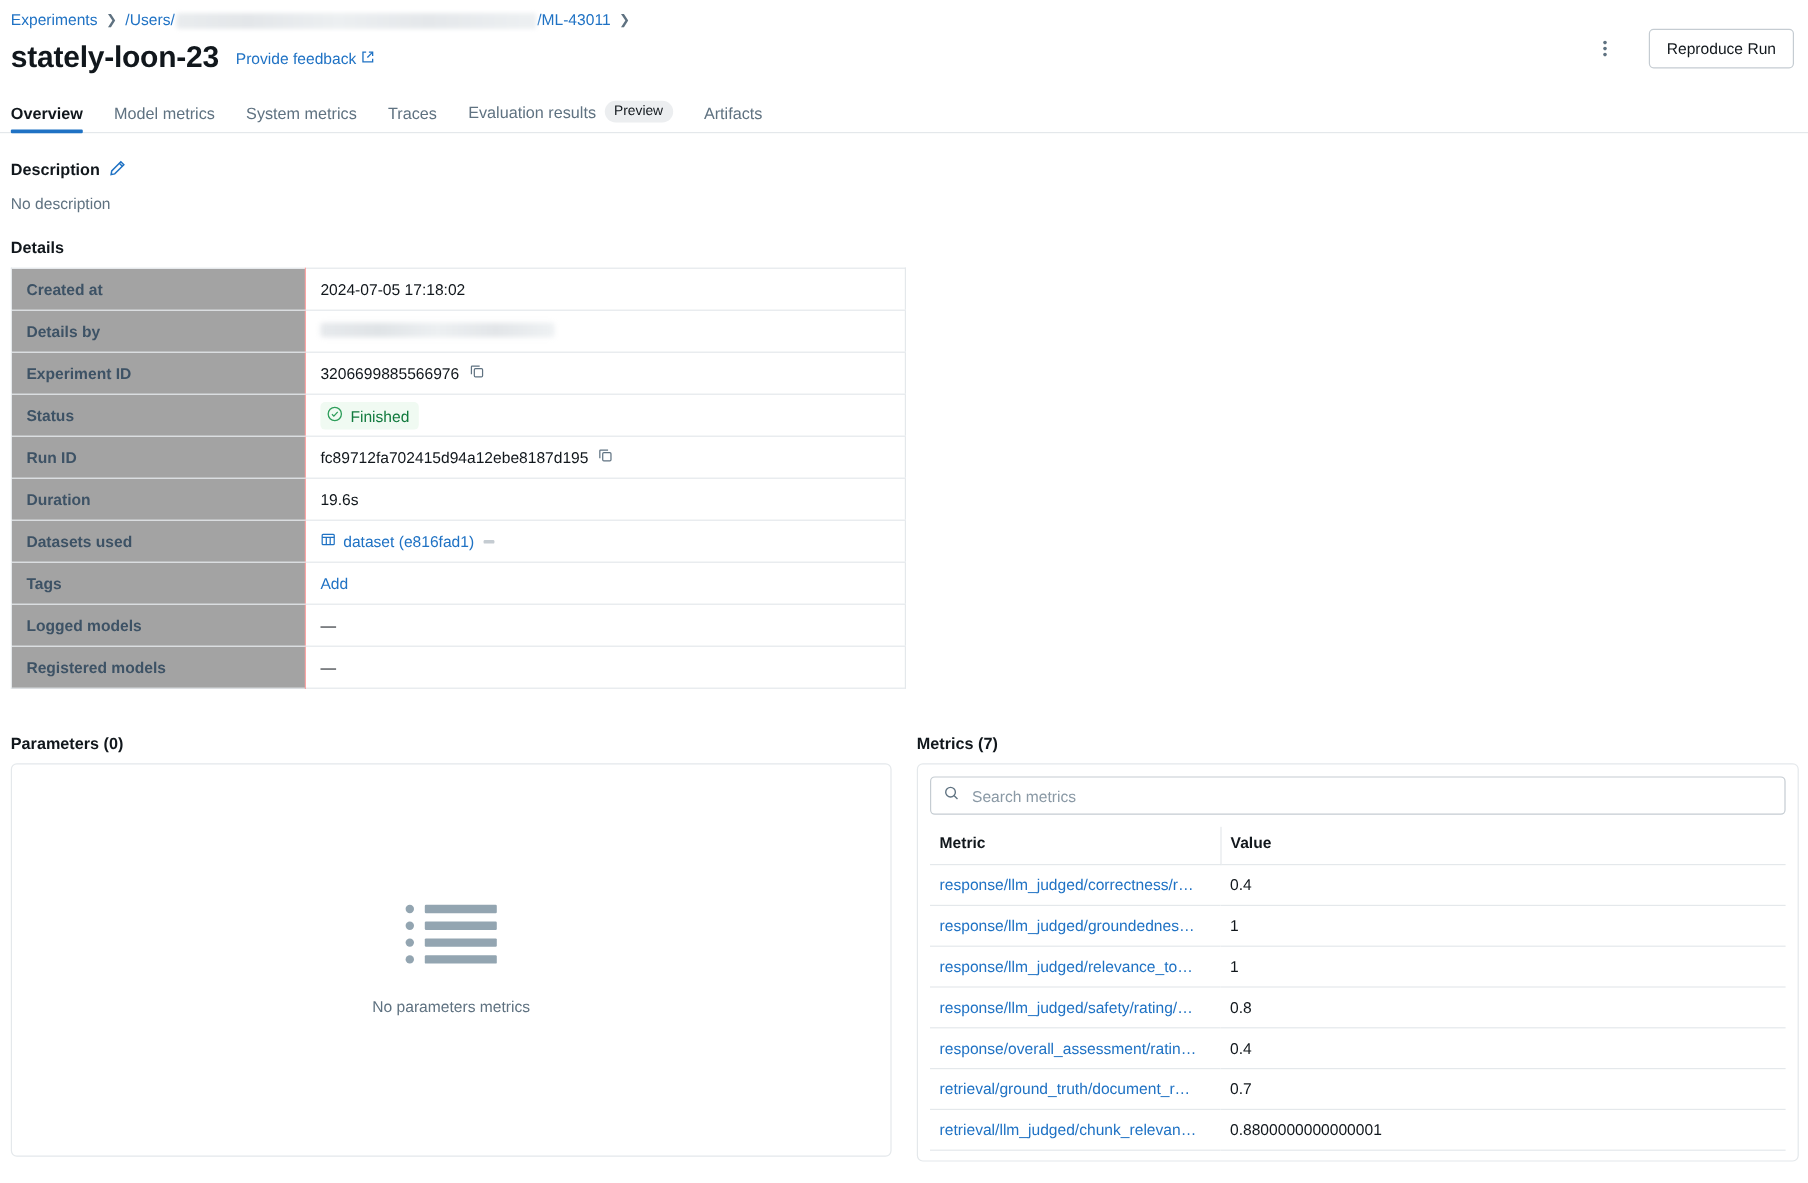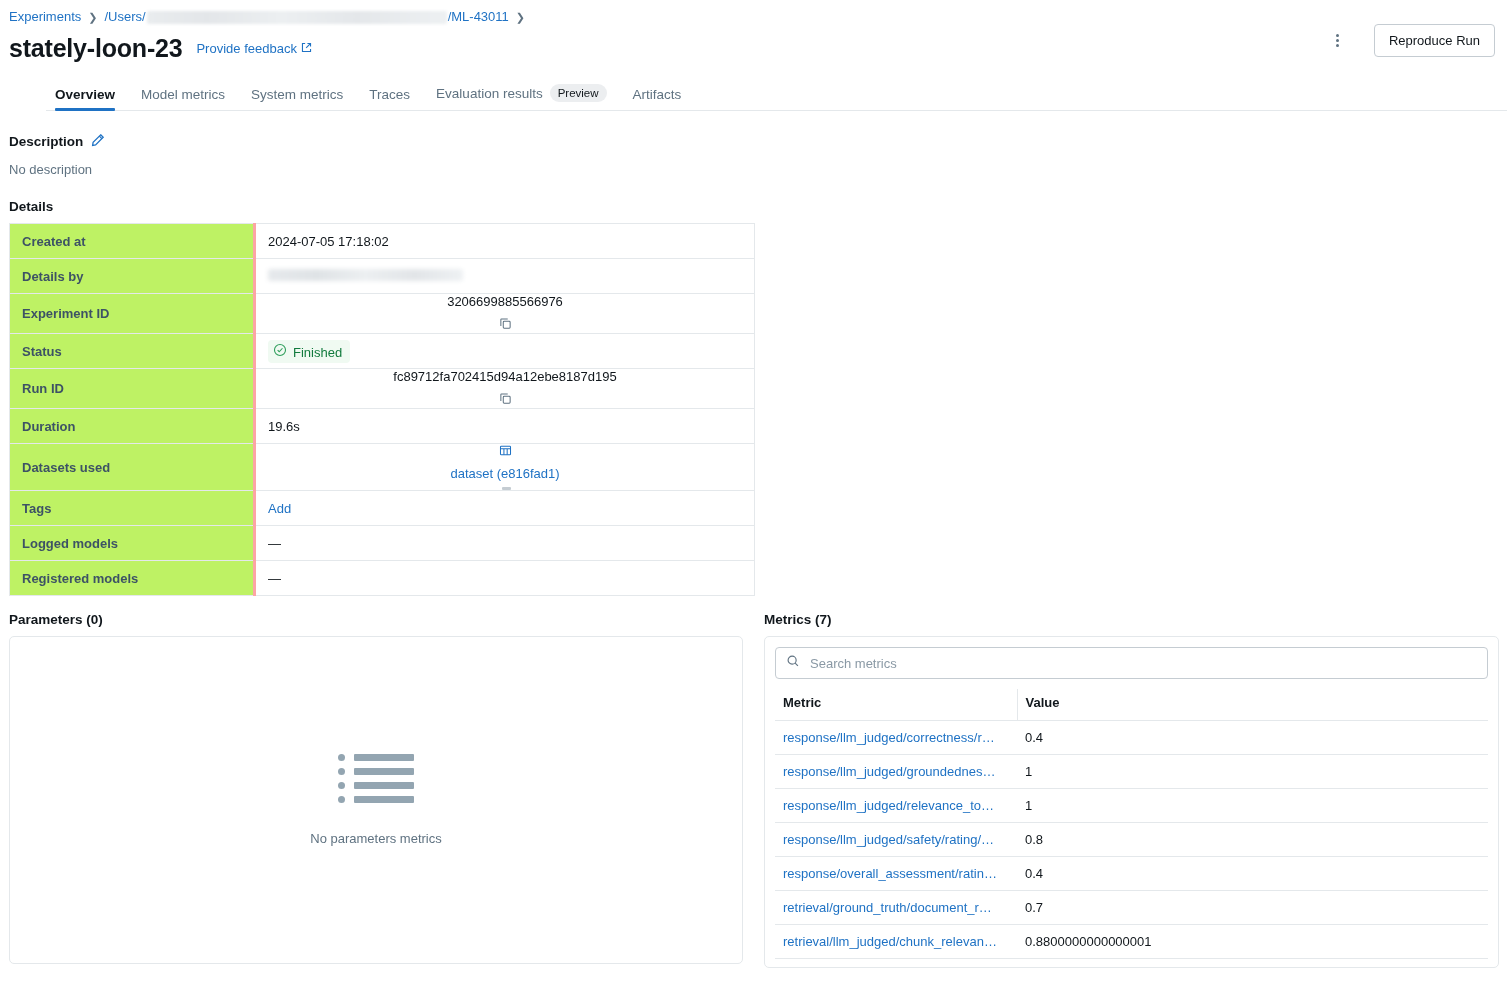--- a/index.html
+++ b/index.html
@@ -59,21 +59,21 @@
     background: #ffffff; color: #11171c;
     font-size: 13px; font-family: inherit; font-weight: 400;
     cursor: pointer;
   }
 
   
   .tabs {
     display: flex; align-items: flex-end; gap: 0;
     padding-left: 9px;
     border-bottom: 1px solid #e4e8eb;
-    height: 33px; margin-top: 12px; margin-left: 46px;
+    height: 33px; margin-top: 12px;
   }
   .tab {
     position: relative;
     font-size: 13.5px; color: #5f7281;
     padding: 0 0 8px 0; margin-right: 26px;
     cursor: pointer; white-space: nowrap;
     display: flex; align-items: center; gap: 7px;
   }
   .tab.active { color: #11171c; font-weight: 700; }
   .tab.active::after {
@@ -105,26 +105,26 @@
     border-collapse: collapse;
     table-layout: fixed;
   }
   .details-table tr { height: 35px; }
   .details-table td {
     border-bottom: 1px solid #e4e8eb;
     font-size: 13px; padding: 0 12px; vertical-align: middle;
   }
   .details-table tr:last-child td { border-bottom: none; }
   .details-table td.key {
-    width: 245px; background: #bef264;
+    width: 245px; background: #a3a3a3;
     font-weight: 700; color: #3d5265;
-    border-right: 3px solid #fca5a5;
+    border-right: 1px solid #fca5a5;
   }
   .details-table td.val { color: #11171c; }
-  .val-inline { display: flex; align-items: center; gap: 8px; flex-direction: column; }
+  .val-inline { display: flex; align-items: center; gap: 8px; }
   .copy-btn { background: none; border: none; padding: 0; cursor: pointer; display: flex; }
   .link { color: #1f72c4; text-decoration: none; }
   .dash { color: #3d5265; }
   .status-badge {
     display: inline-flex; align-items: flex-end; gap: 6px;
     background: #f0faf2; border-radius: 4px;
     padding: 3px 8px 3px 5px;
     font-size: 13px; color: #117a3d;
   }
   .blur-cell {

